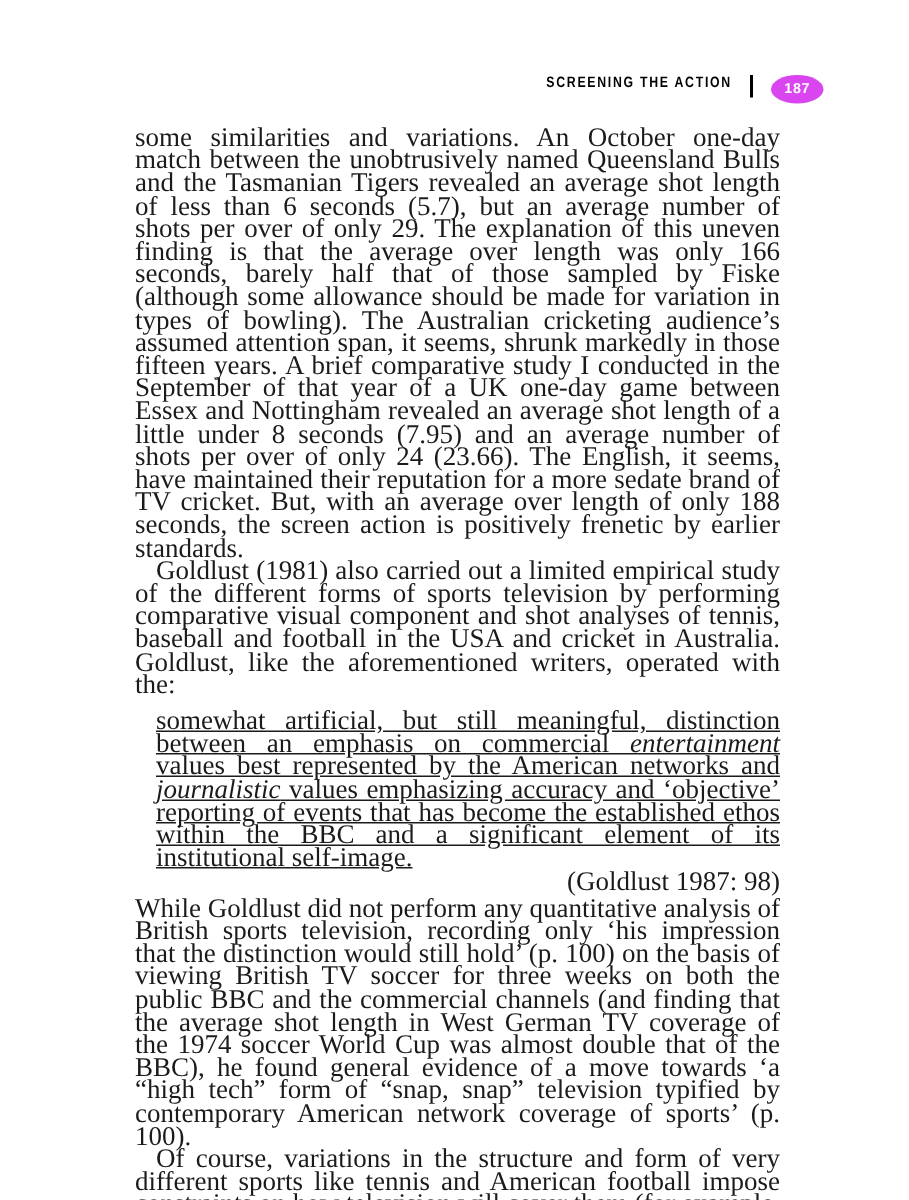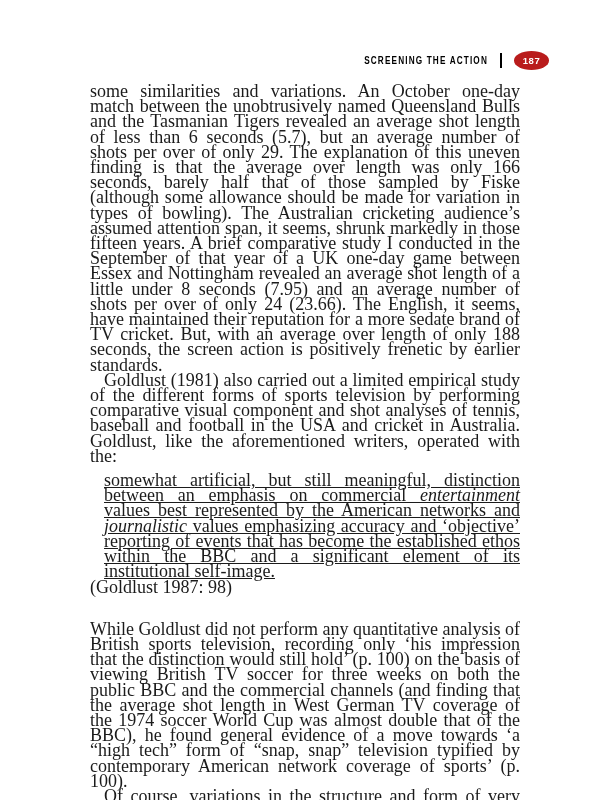--- a/index.html
+++ b/index.html
@@ -15,42 +15,42 @@
     color: #1b1b1b;
     font-family: "Liberation Serif", "DejaVu Serif", serif;
     overflow: hidden;
   }
   .running-head {
     position: absolute;
     top: 50px;
     right: 57px;
     height: 20px;
     display: flex;
-    align-items: center;
+    align-items: flex-start;
     gap: 12px;
   }
   .chapter-title {
     font-family: "Liberation Sans", sans-serif;
     font-size: 10px;
     font-weight: 700;
     letter-spacing: 1.4px;
     color: #000000;
     white-space: nowrap;
     transform: scaleX(0.82);
     transform-origin: right center;
   }
   .head-divider {
     width: 2px;
     height: 15px;
     background: #000000;
   }
   .page-badge {
     width: 35px;
     height: 19px;
-    background: #b91c1c;
+    background: #d946ef;
     border-radius: 50%;
     display: flex;
     align-items: center;
     justify-content: center;
   }
   .page-badge span {
     color: #ffffff;
     font-family: "Liberation Sans", sans-serif;
     font-size: 9.5px;
     font-weight: 700;
@@ -74,22 +74,22 @@
   blockquote {
     margin: 9px 0 0 14px;
     padding: 0;
     text-align: justify;
     text-decoration: underline;
   }
   .em {
     font-style: italic;
   }
   .attribution {
-    text-align: left;
-    margin: 0 0 27px 0;
+    text-align: right;
+    margin: 0 0 3px 0;
   }
 </style>
 </head>
 <body>
 
 <div class="page">
 
   <header class="running-head">
     <span class="chapter-title">SCREENING THE ACTION</span>
     <span class="head-divider"></span>

